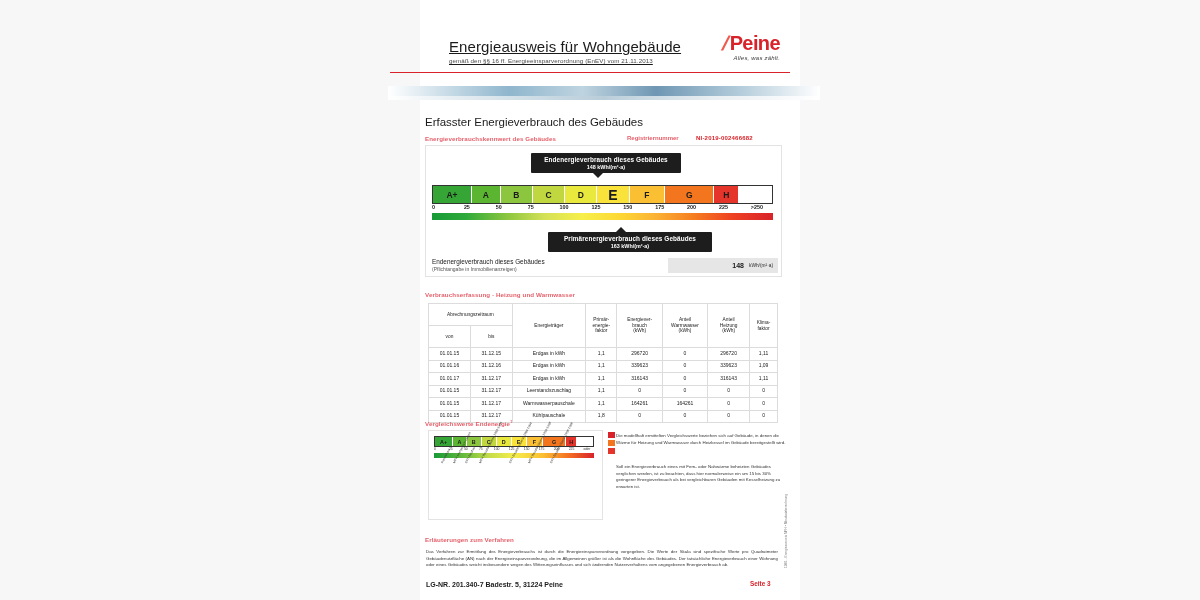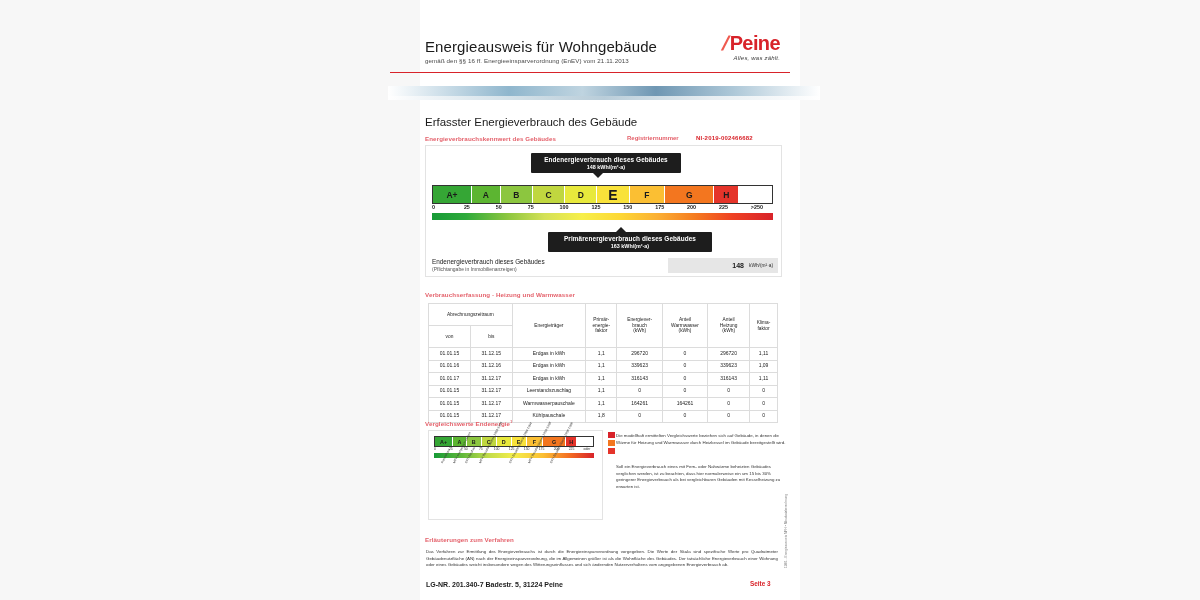--- a/index.html
+++ b/index.html
@@ -9,21 +9,21 @@
     font-family:"Liberation Sans", sans-serif;
     color:#1a1a1a;
   }
   .page{position:relative;width:1200px;height:600px;background:#fdfdfd;}
   
   .scan-edge-l{position:absolute;left:0;top:0;width:420px;height:600px;background:#f7f7f7;}
   .scan-edge-r{position:absolute;right:0;top:0;width:400px;height:600px;background:#f8f8f8;}
   .sheet{position:absolute;left:420px;top:0;width:380px;height:600px;background:#ffffff;}
 
   
-  .hdr{position:absolute;left:425px;top:38px;width:355px;}
+  .hdr{position:absolute;left:449px;top:38px;width:355px;text-decoration:underline;}
   .hdr-title{font-size:15px;font-weight:400;letter-spacing:.1px;color:#1b1b1b;}
   .hdr-sub{font-size:6.2px;color:#4a4a4a;margin-top:2px;letter-spacing:.1px;}
   .logo{position:absolute;left:675px;top:33px;width:105px;text-align:right;}
   .logo-word{font-size:20px;font-weight:bold;color:#d8232a;letter-spacing:-.6px;line-height:1;}
   .logo-slash{display:inline-block;color:#ef5a4f;transform:skewX(-18deg);margin-right:2px;}
   .logo-claim{font-size:6px;font-style:italic;color:#3d3d3d;margin-top:2px;letter-spacing:.2px;}
   .rule-red{position:absolute;left:390px;top:72px;width:400px;height:1px;background:#d8232a;}
   .band{position:absolute;left:388px;top:86px;width:432px;height:10px;
         background:linear-gradient(90deg,#ffffff 0%,#cfe0ea 12%,#8fb6cd 28%,#bfd4e0 45%,#6f97b3 62%,#aec8d8 80%,#ffffff 100%);}
   .band2{position:absolute;left:388px;top:96px;width:432px;height:4px;
@@ -113,21 +113,21 @@
     <div class="hdr-sub">gemäß den §§ 16 ff. Energieeinsparverordnung (EnEV) vom 21.11.2013</div>
   </div>
   <div class="logo">
     <div class="logo-word"><span class="logo-slash">/</span><span>Peine</span></div>
     <div class="logo-claim">Alles, was zählt.</div>
   </div>
   <div class="rule-red"></div>
   <div class="band"></div>
   <div class="band2"></div>
 
-  <div class="sec-title" style="left:425px;top:116px;">Erfasster Energieverbrauch des Gebäude</div>
+  <div class="sec-title" style="left:425px;top:116px;">Erfasster Energieverbrauch des Gebäudes</div>
   <div class="sec-red" style="left:425px;top:135px;">Energieverbrauchskennwert des Gebäudes</div>
   <div class="reg-label" style="left:627px;top:135px;">Registriernummer</div>
   <div class="reg-val" style="left:696px;top:135px;">NI-2019-002466682</div>
 
   <div class="card" style="left:425px;top:145px;width:355px;height:130px;"></div>
 
   <div class="callout" style="left:531px;top:153px;width:136px;">
     <div class="l1">Endenergieverbrauch dieses Gebäudes</div>
     <div class="l2">148 kWh/(m²·a)</div>
     <div class="tip" style="left:62px;"></div>

